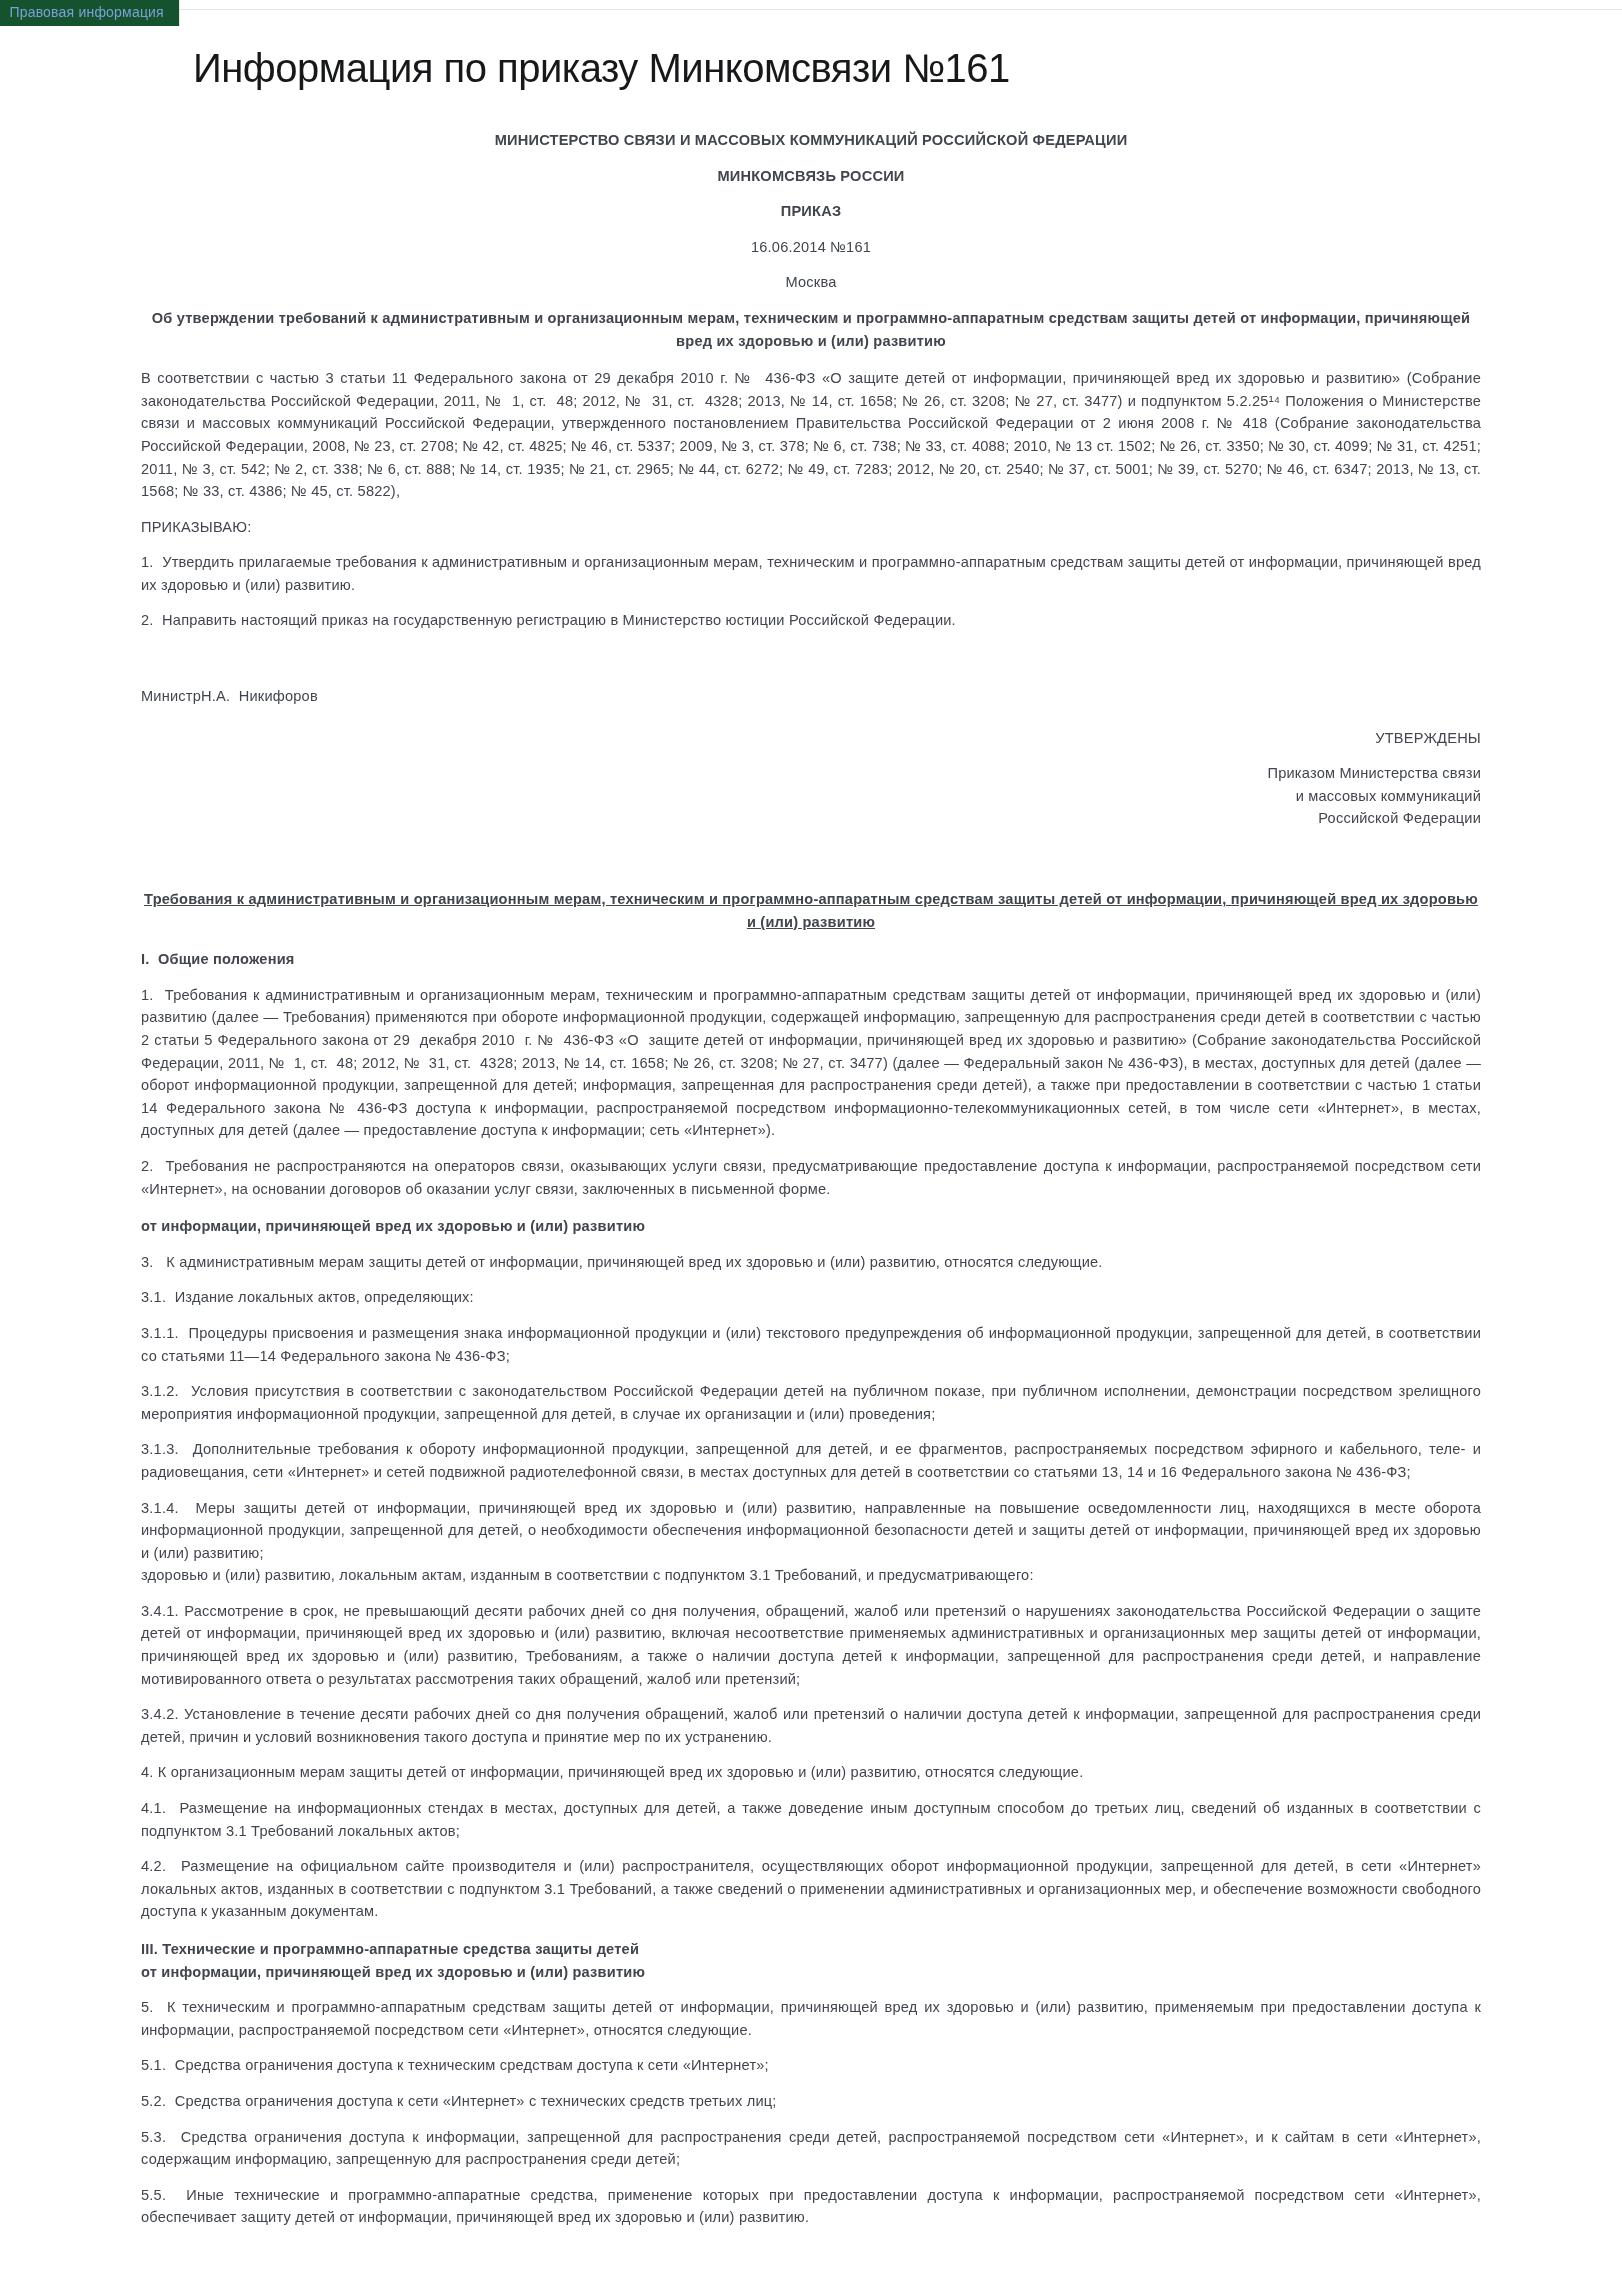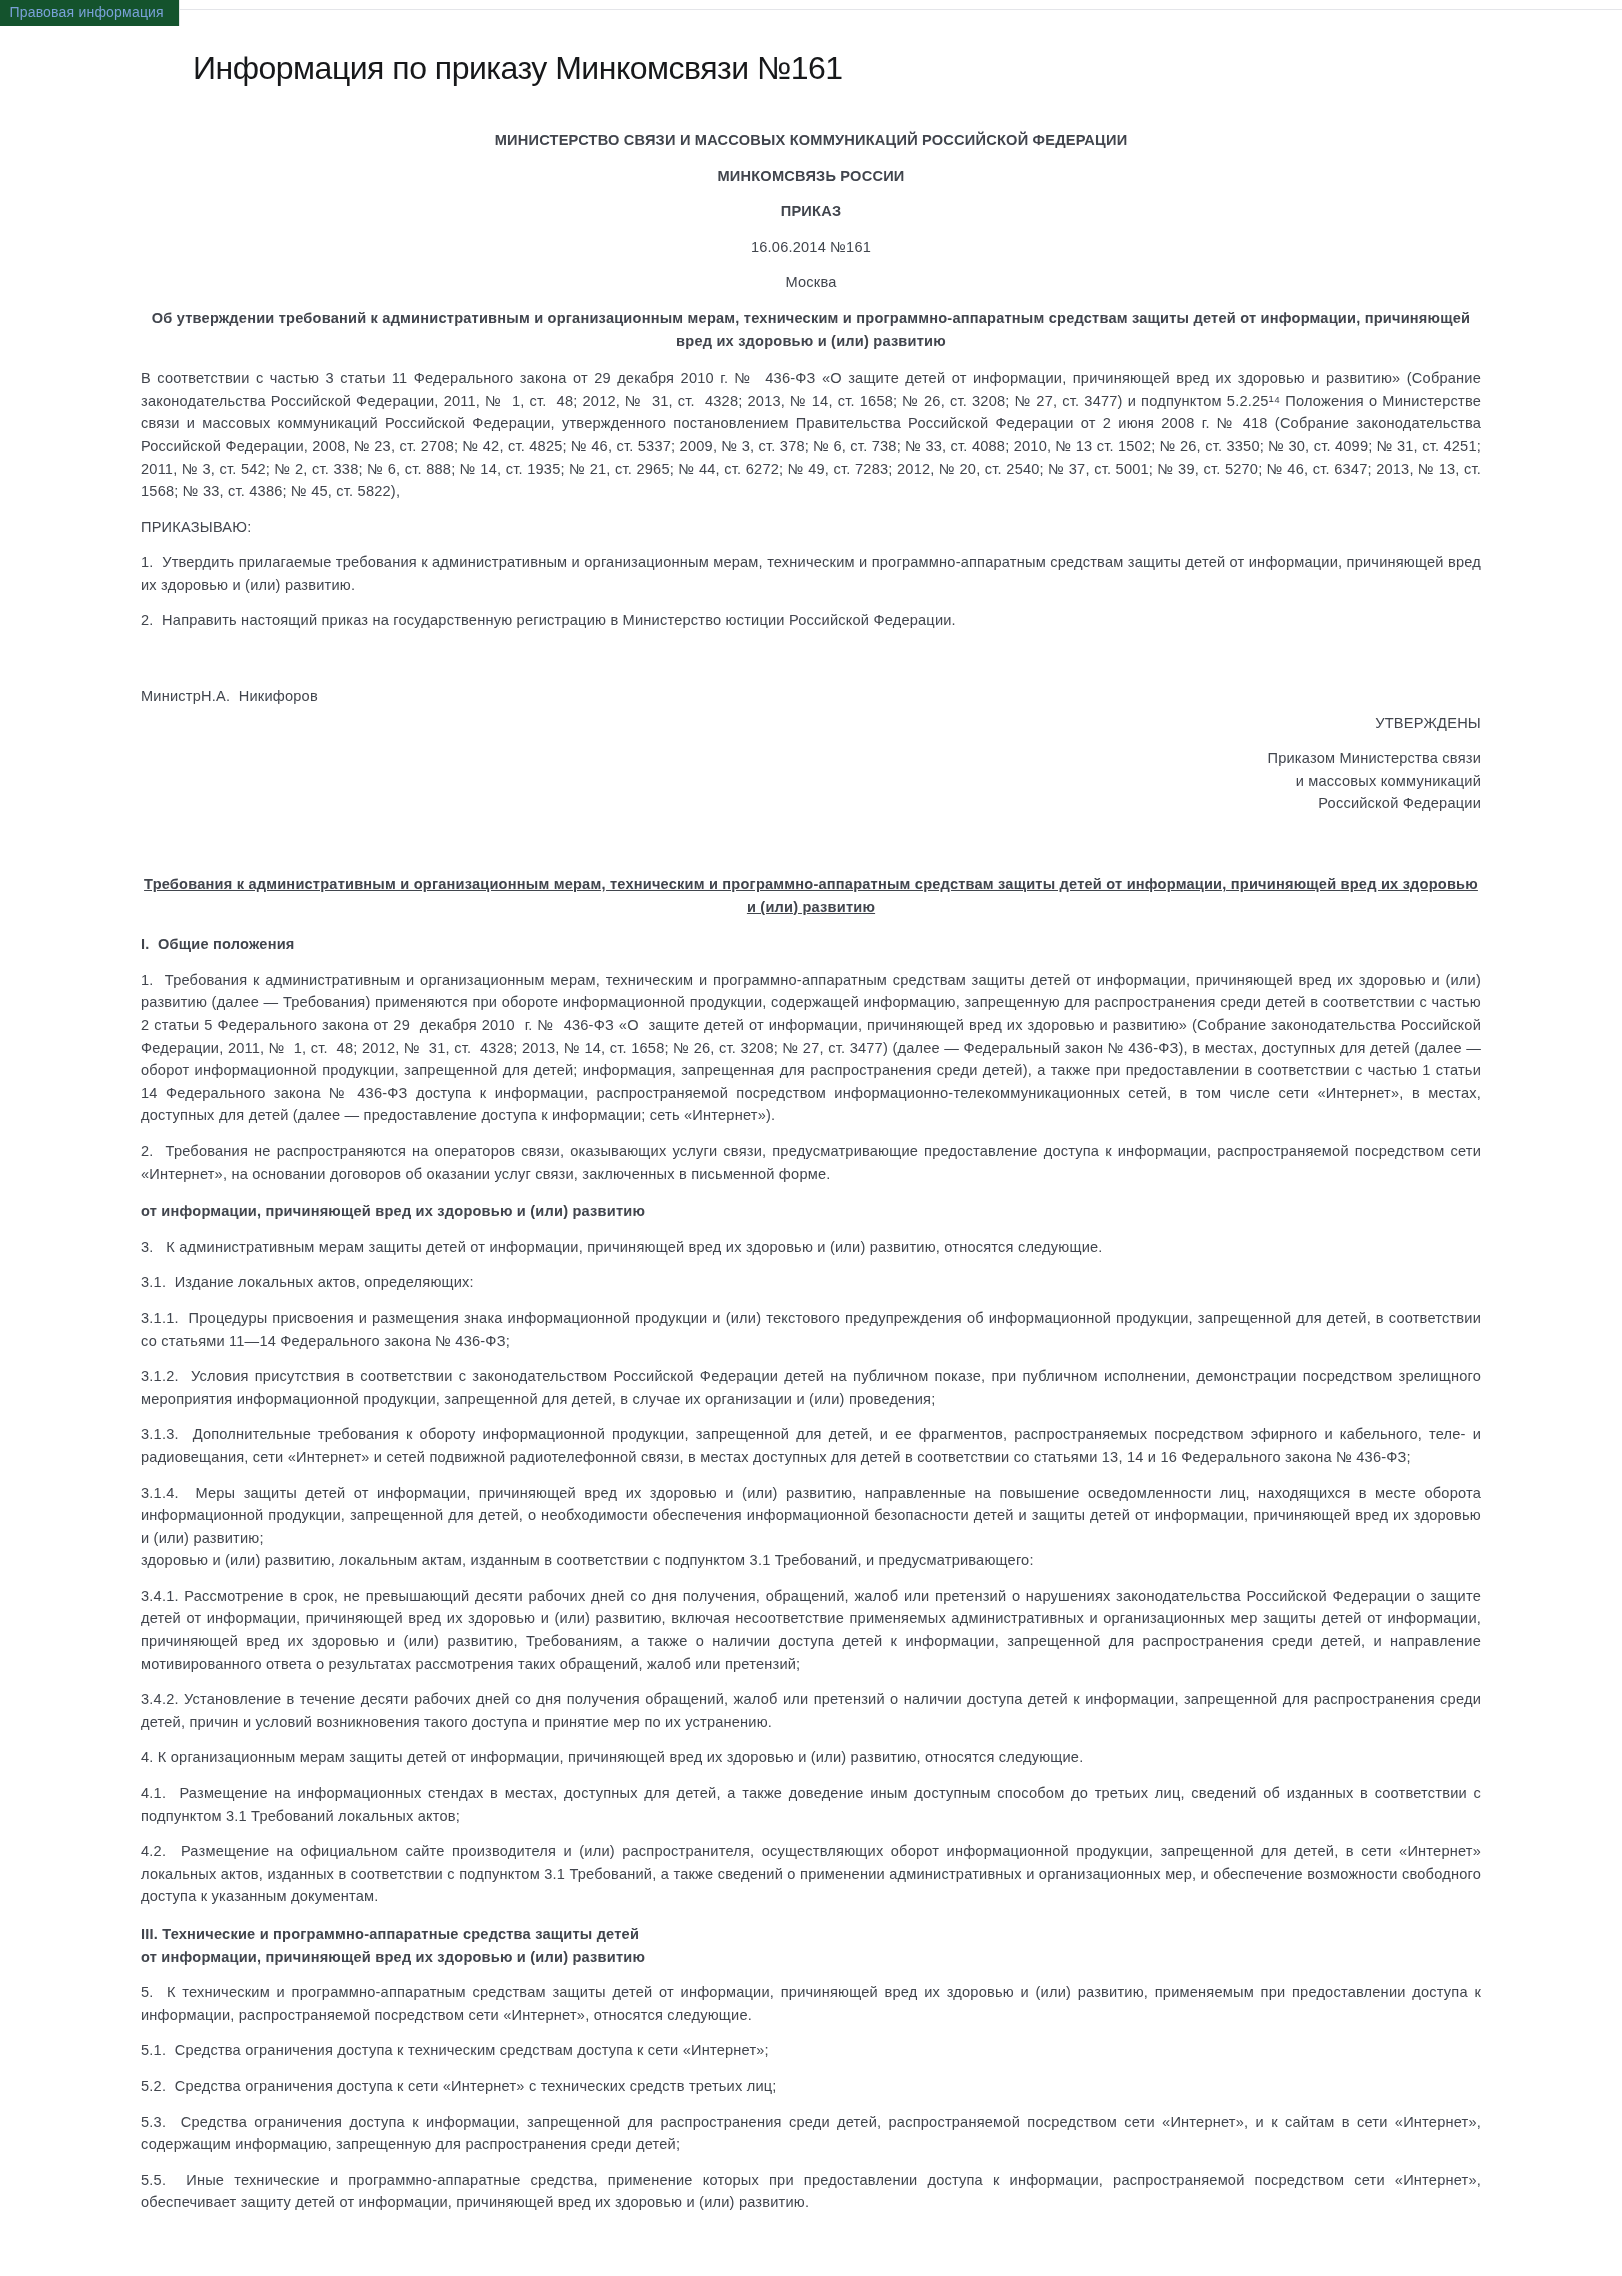--- a/index.html
+++ b/index.html
@@ -14,33 +14,33 @@
   .tabbar-rule { position:absolute; top:8.5px; left:131px; right:0; border-top:0.9px solid #e4e5e9; height:0; }
   .tab {
     position:absolute; top:0; left:0; height:24.5px; line-height:21px;
     padding:1.9px 15px 0 9.4px; background:#14532d;
     border-right:0.9px solid #e4e5e9; color:#7aa1d8; cursor:pointer;
     white-space:nowrap;
   }
   
   .doc { margin:0 141px; }
   .doc-title {
-    font-size:32px; line-height:40px; font-weight:400; letter-spacing:-0.5px;
+    font-size:40px; line-height:40px; font-weight:400; letter-spacing:-0.5px;
     color:#17181a; margin:22.6px 0 0 52px;
   }
   .chead { text-align:center; margin:13px 0 0 0; }
   .chead.bold { font-weight:700; }
   .chead.first { margin-top:41px; }
   .subject { text-align:center; font-weight:700; margin:13px 0 15px 0; }
   .para { text-align:justify; margin:13px 0 0 0; }
   .para-plain { text-align:left; margin:13px 0 0 0; }
   .para-tight { text-align:justify; margin:0; }
   .sig-row { margin-top:53px; }
   .sig-name { }
-  .approve-title { text-align:right; margin-top:4px; }
+  .approve-title { text-align:right; margin-top:19px; }
   .approve-lines { text-align:right; margin-top:13px; }
   .approve-lines div { line-height:22.6px; }
   .req-title { text-align:center; font-weight:700; margin-top:58px;text-decoration:underline; }
   .sec-head { font-weight:700; margin-top:15px; line-height:22.6px; }
   .bottom-pad { height:22.6px; }
 </style>
 </head>
 <body>
 
 <div class="tabbar">

